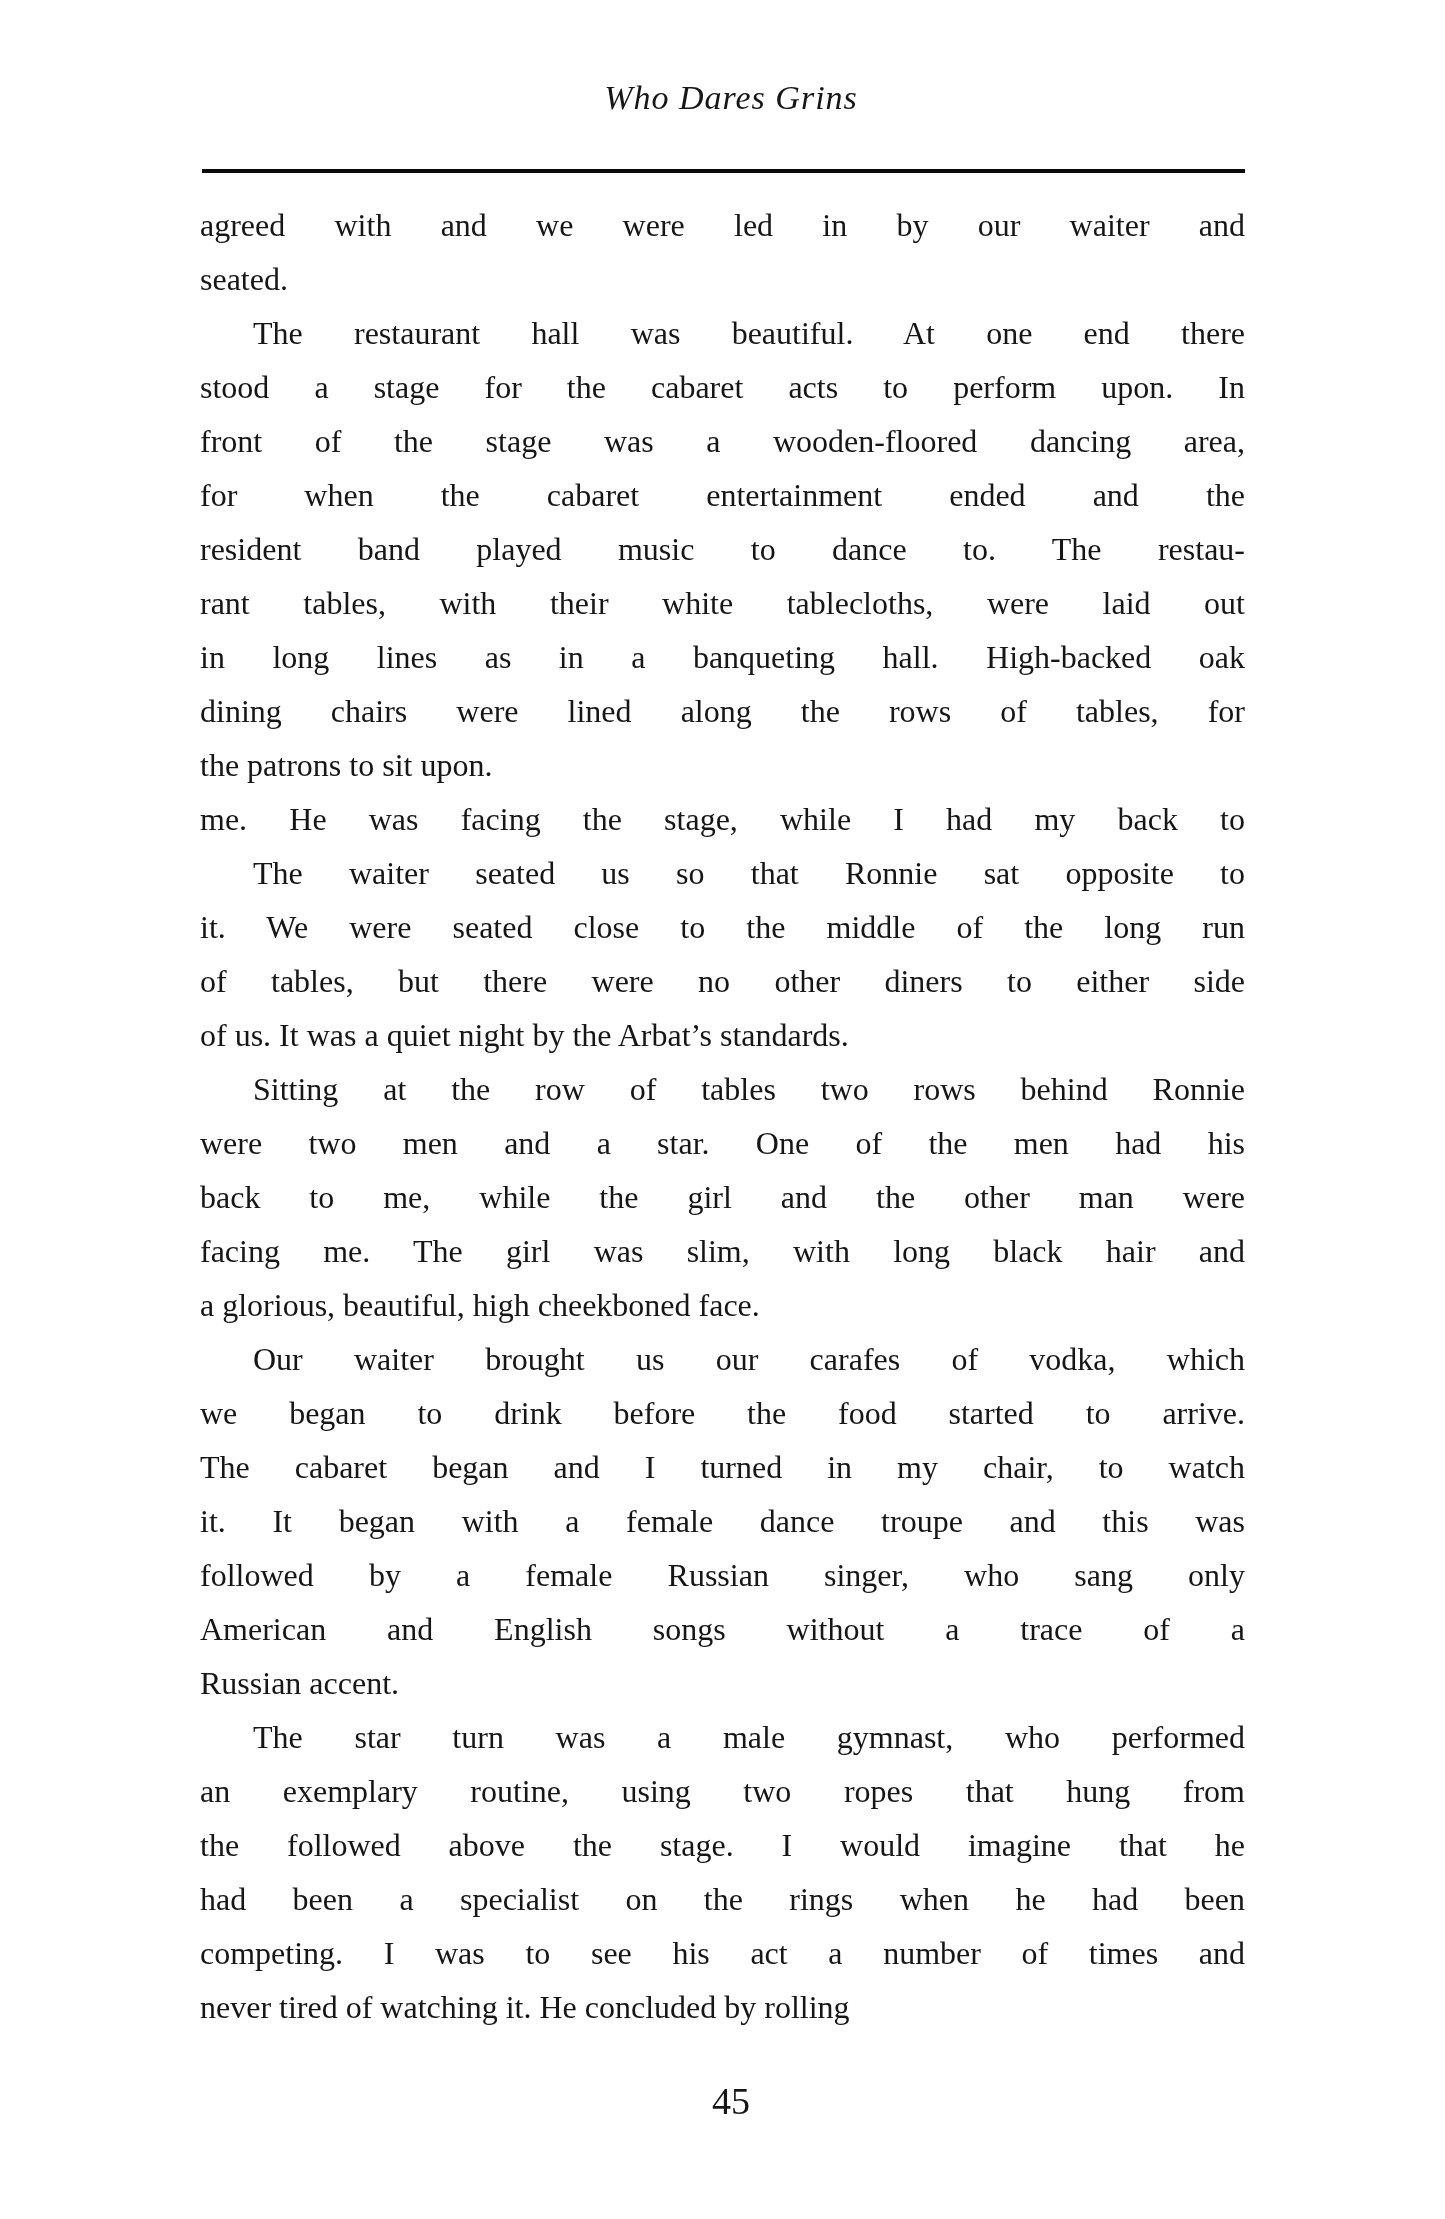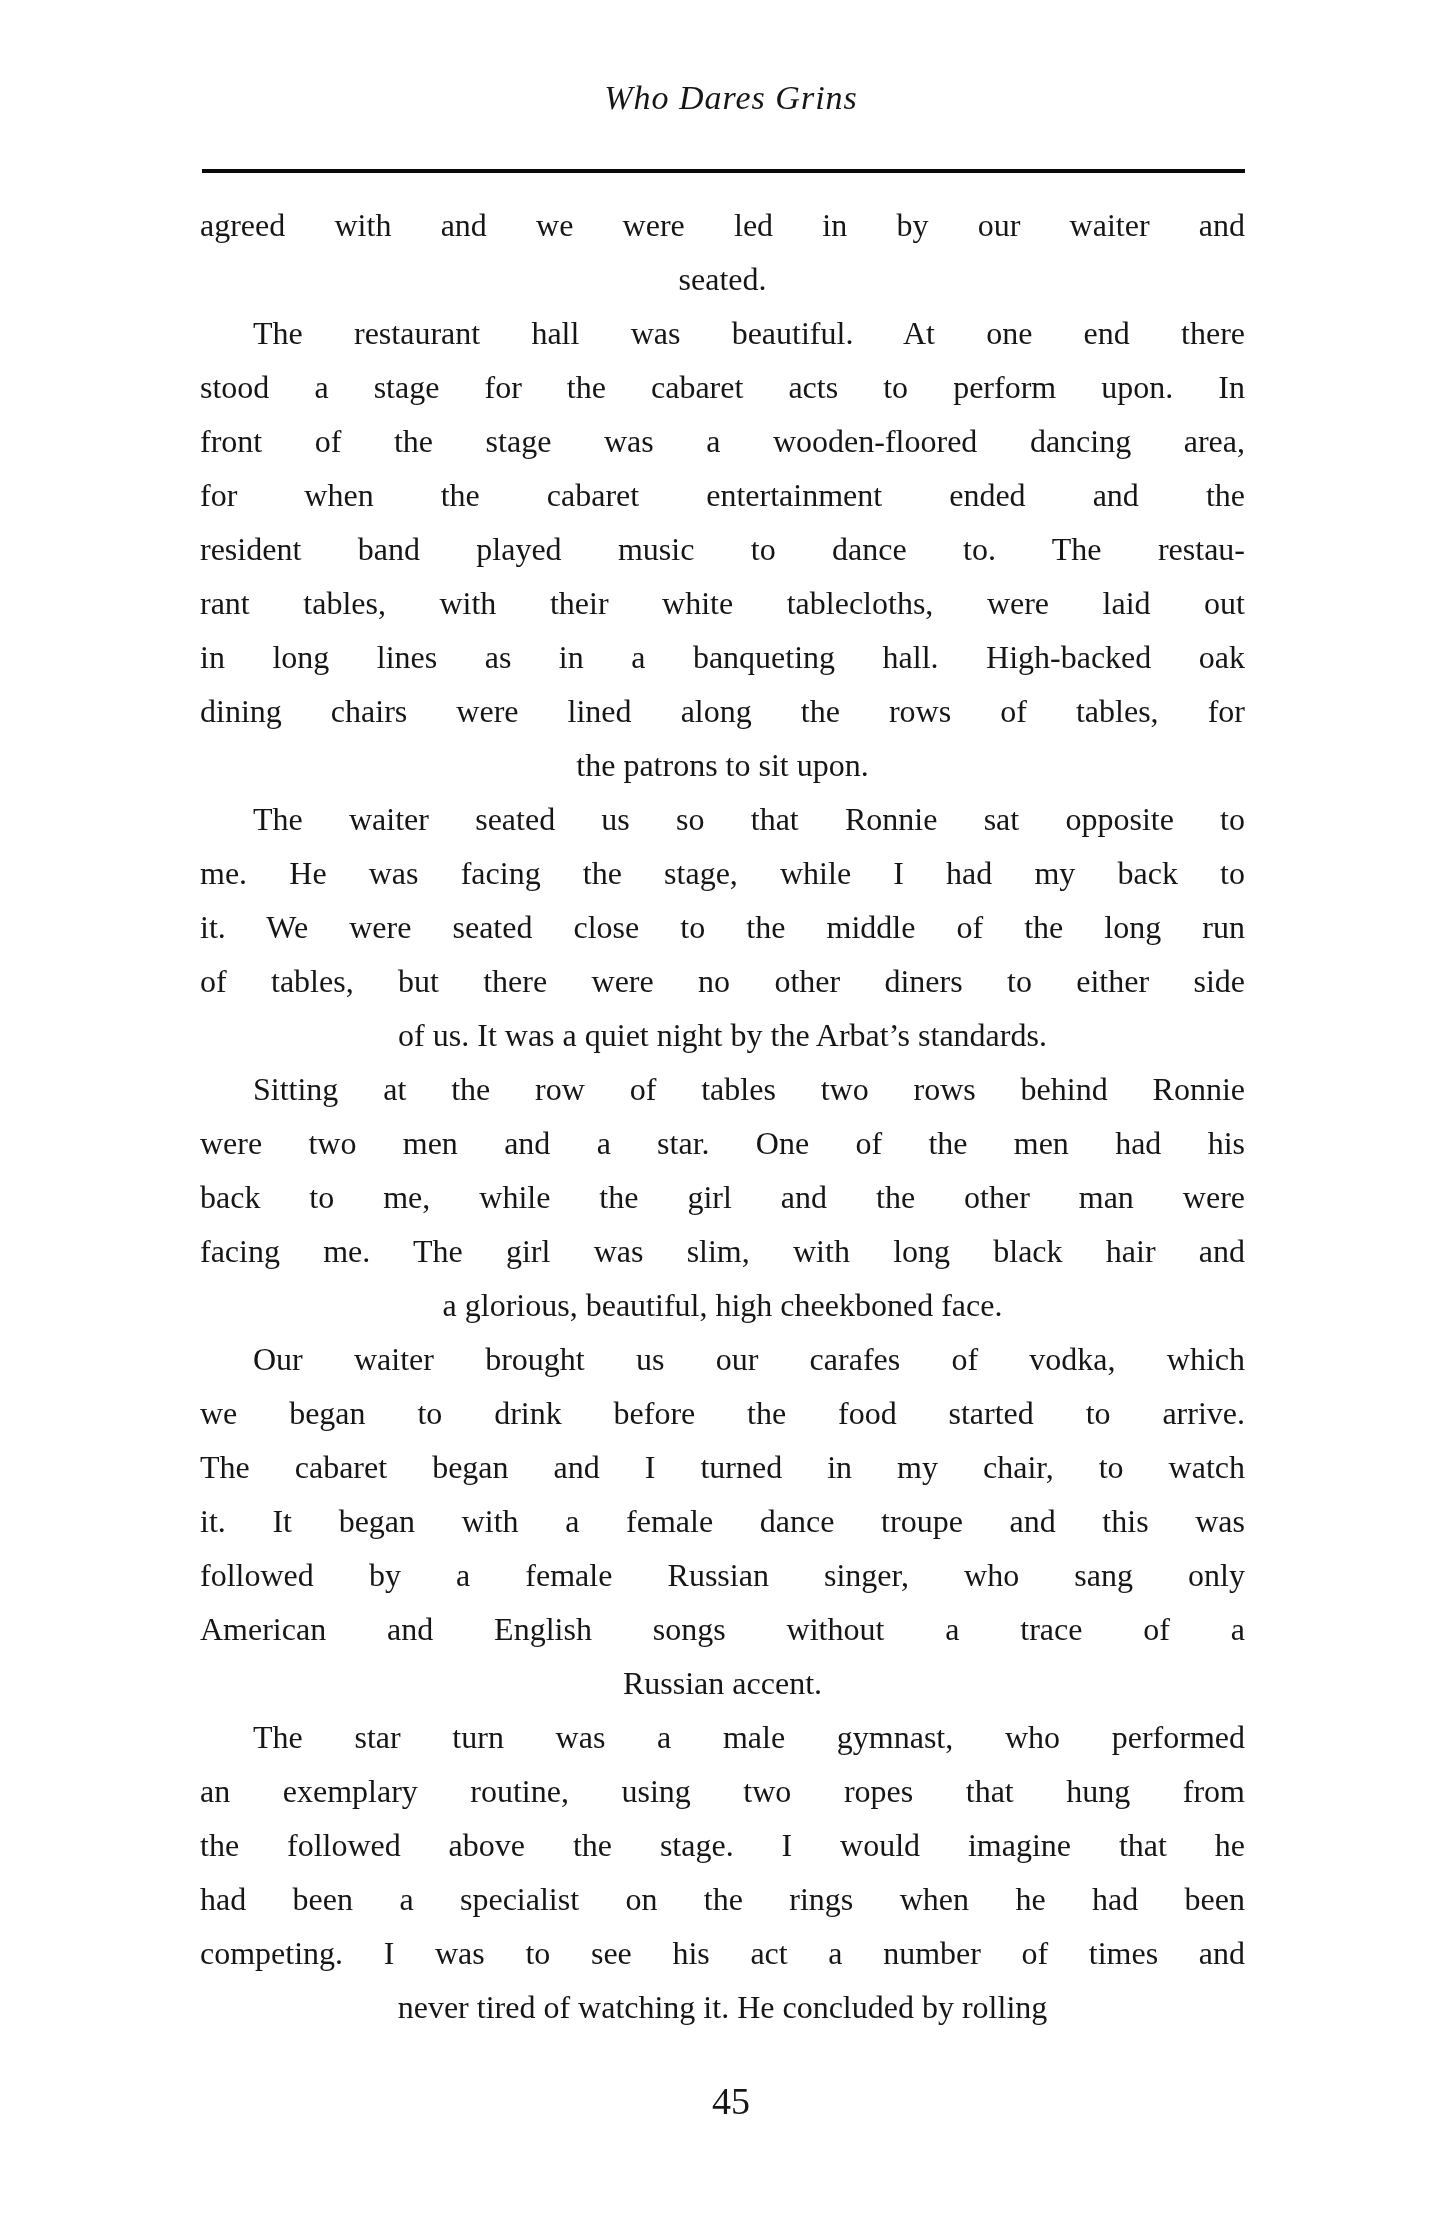--- a/index.html
+++ b/index.html
@@ -40,21 +40,21 @@
     position: absolute;
     left: 200px;
     top: 198px;
     width: 1045px;
     font-size: 32px;
   }
   .line {
     height: 54px;
     line-height: 54px;
     white-space: normal;
-    text-align: center;
+    text-align: left;
   }
   .line.just {
     text-align: justify;
     text-align-last: justify;
   }
   .line.indent {
     text-indent: 53px;
   }
   .page-number {
     position: absolute;
@@ -77,22 +77,22 @@
       <div class="line">seated.</div>
       <div class="line just indent">The restaurant hall was beautiful. At one end there</div>
       <div class="line just">stood a stage for the cabaret acts to perform upon. In</div>
       <div class="line just">front of the stage was a wooden-floored dancing area,</div>
       <div class="line just">for when the cabaret entertainment ended and the</div>
       <div class="line just">resident band played music to dance to. The restau-</div>
       <div class="line just">rant tables, with their white tablecloths, were laid out</div>
       <div class="line just">in long lines as in a banqueting hall. High-backed oak</div>
       <div class="line just">dining chairs were lined along the rows of tables, for</div>
       <div class="line">the patrons to sit upon.</div>
+      <div class="line just">me. He was facing the stage, while I had my back to</div>
       <div class="line just indent">The waiter seated us so that Ronnie sat opposite to</div>
-      <div class="line just">me. He was facing the stage, while I had my back to</div>
       <div class="line just">it. We were seated close to the middle of the long run</div>
       <div class="line just">of tables, but there were no other diners to either side</div>
       <div class="line">of us. It was a quiet night by the Arbat’s standards.</div>
       <div class="line just indent">Sitting at the row of tables two rows behind Ronnie</div>
       <div class="line just">were two men and a star. One of the men had his</div>
       <div class="line just">back to me, while the girl and the other man were</div>
       <div class="line just">facing me. The girl was slim, with long black hair and</div>
       <div class="line">a glorious, beautiful, high cheekboned face.</div>
       <div class="line just indent">Our waiter brought us our carafes of vodka, which</div>
       <div class="line just">we began to drink before the food started to arrive.</div>

